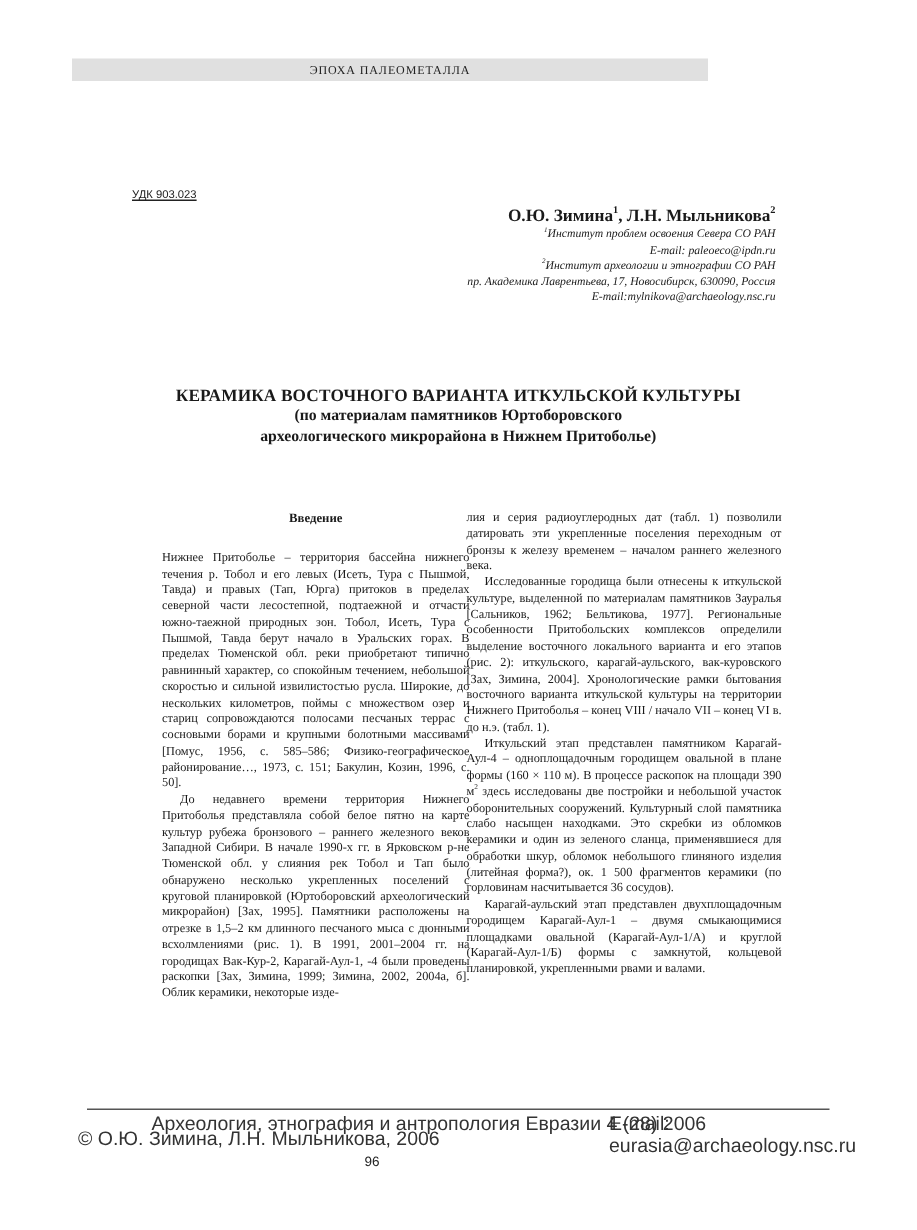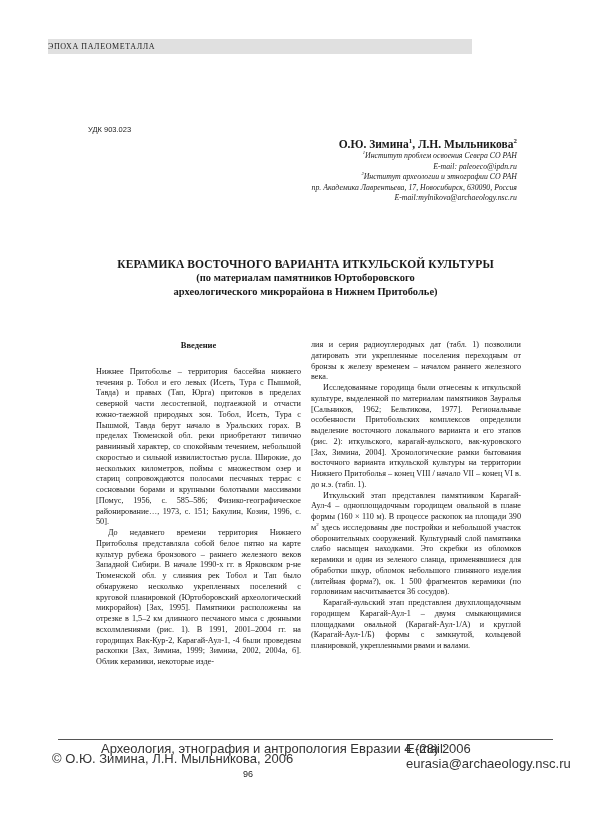--- a/index.html
+++ b/index.html
@@ -1,28 +1,28 @@
 <!DOCTYPE html>
 <html><head>
 <meta charset="utf-8">
 <style>
   html, body { margin: 0; padding: 0; background: #ffffff; }
   body { width: 611px; height: 820px; position: relative; overflow: hidden; font-family: "Liberation Serif", serif; color: #1a1a1a; }
-  .section-band { position: absolute; left: 48px; top: 39px; width: 424px; height: 15px; background: #e0e0e0; text-align: left; font-size: 8px; letter-spacing: 0.6px; line-height: 15px; color: #222; font-family: "Liberation Serif", serif; }
-  .udk { position: absolute; left: 88px; top: 125px; font-family: "Liberation Sans", sans-serif; font-size: 7.5px; color: #222; }
+  .section-band { position: absolute; left: 48px; top: 39px; width: 424px; height: 15px; background: #e0e0e0; text-align: center; font-size: 8px; letter-spacing: 0.6px; line-height: 15px; color: #222; font-family: "Liberation Serif", serif; }
+  .udk { position: absolute; left: 88px; top: 125px; font-family: "Liberation Sans", sans-serif; font-size: 7.5px; color: #222; text-decoration: underline; }
   .authors { position: absolute; right: 359px; top: 137px; text-align: right; width: 300px; }
   .authors { right: auto; left: 212px; width: 305px; }
   .authors-names { font-weight: bold; font-size: 11.5px; line-height: 14px; }
   .affil { font-style: italic; font-size: 7.8px; line-height: 10.6px; }
   sup { font-size: 60%; vertical-align: super; line-height: 0; }
   .title { position: absolute; left: 60px; top: 257px; width: 491px; text-align: center; font-weight: bold; }
   .title-main { font-size: 11.5px; line-height: 14px; letter-spacing: 0.1px; }
   .title-sub { font-size: 10.5px; line-height: 14px; }
   .col { position: absolute; top: 340px; width: 205px; font-size: 8.2px; line-height: 10.75px; text-align: justify; }
-  .col-left { left: 96px; }
+  .col-left { left: 108px; }
   .col-right { left: 311px; width: 210px; }
   .heading { text-align: center; font-weight: bold; font-size: 8.5px; margin-bottom: 16px; }
   .para { margin: 0; text-indent: 0; }
   .para.indent { text-indent: 12px; }
   .footer-rule { position: absolute; left: 58px; top: 739px; width: 495px; height: 0; border-top: 0.8px solid #555; }
   .footer { position: absolute; left: 60px; top: 741px; width: 495px; font-family: "Liberation Sans", sans-serif; font-size: 13px; color: #333; }
   .footer-line1 { position: relative; height: 10px; }
   .footer-journal { position: absolute; left: 41px; }
   .footer-email { position: absolute; left: 346px; }
   .footer-copyright { text-align: left; margin-left: -8px; }

